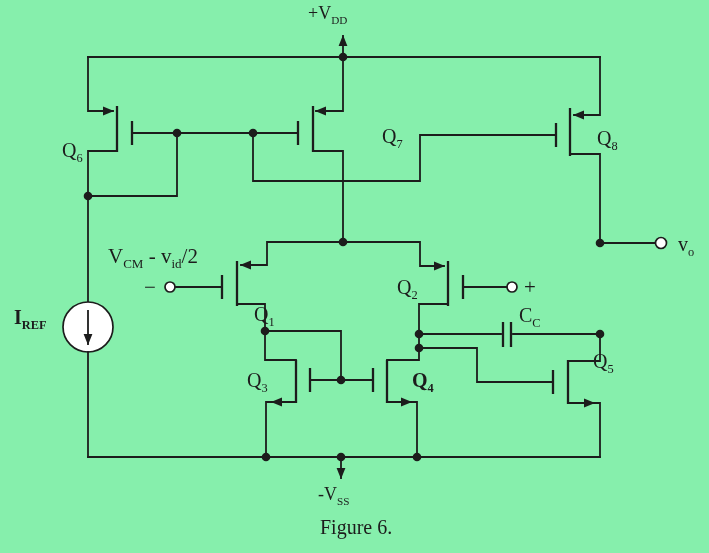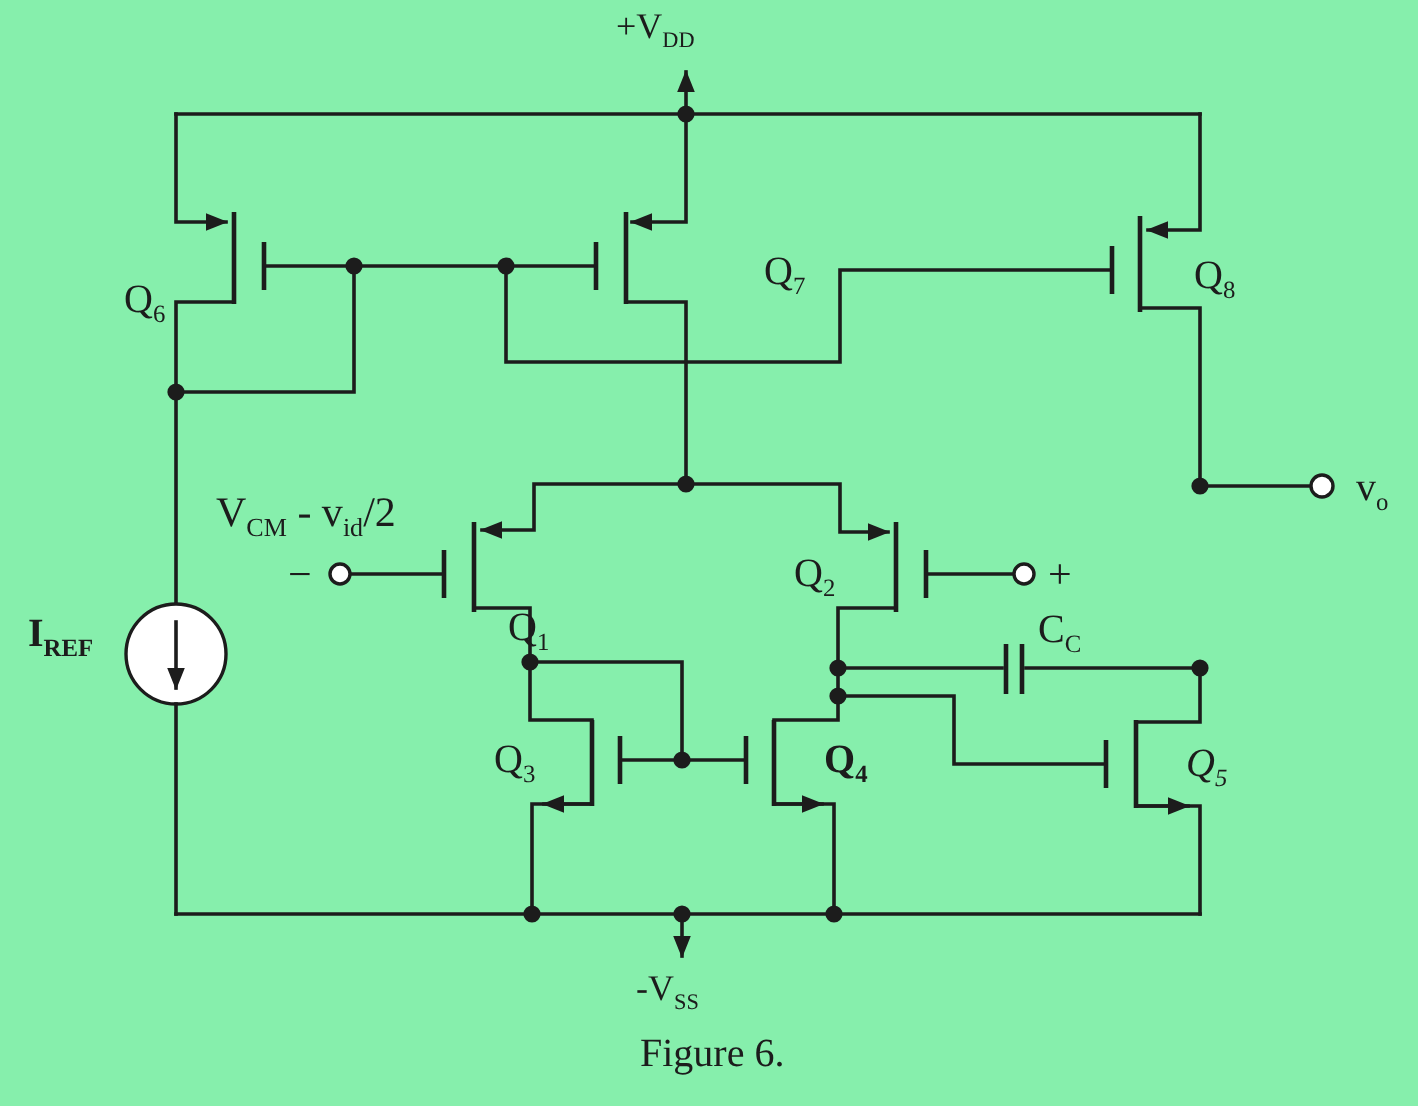--- a/index.html
+++ b/index.html
@@ -139,21 +139,21 @@
   <div class="lbl lbl-sm" style="left:308px;top:4px;"><span>+V</span><sub>DD</sub></div>
   <div class="lbl lbl-sm" style="left:318px;top:485px;"><span>-V</span><sub>SS</sub></div>
 
   <div class="lbl" style="left:62px;top:140px;"><span>Q</span><sub>6</sub></div>
   <div class="lbl" style="left:338px;top:126px;margin-left:44px;"><span>Q</span><sub>7</sub></div>
   <div class="lbl" style="left:597px;top:128px;"><span>Q</span><sub>8</sub></div>
   <div class="lbl" style="left:254px;top:278px;margin-top:26px;"><span>Q</span><sub>1</sub></div>
   <div class="lbl" style="left:397px;top:277px;"><span>Q</span><sub>2</sub></div>
   <div class="lbl" style="left:247px;top:370px;"><span>Q</span><sub>3</sub></div>
   <div class="lbl" style="left:412px;top:370px;font-weight:bold;"><span>Q</span><sub>4</sub></div>
-  <div class="lbl" style="left:593px;top:372px;font-style:italic;"><span>Q</span><sub>5</sub></div>
+  <div class="lbl" style="left:593px;top:351px;"><span>Q</span><sub>5</sub></div>
 
   <div class="lbl" style="left:14px;top:307px;font-weight:bold;"><span>I</span><sub>REF</sub></div>
   <div class="lbl" style="left:519px;top:305px;"><span>C</span><sub>C</sub></div>
   <div class="lbl" style="left:678px;top:234px;"><span>v</span><sub>o</sub></div>
 
   <div class="lbl lbl-lg" style="left:108px;top:246px;"><span>V</span><sub>CM</sub><span> - v</span><sub>id</sub><span>/2</span></div>
   <div class="lbl pol" style="left:144px;top:277px;"><span>−</span></div>
   <div class="lbl pol" style="left:524px;top:277px;"><span>+</span></div>
 
   <div class="lbl" style="left:320px;top:517px;"><span>Figure 6.</span></div>

